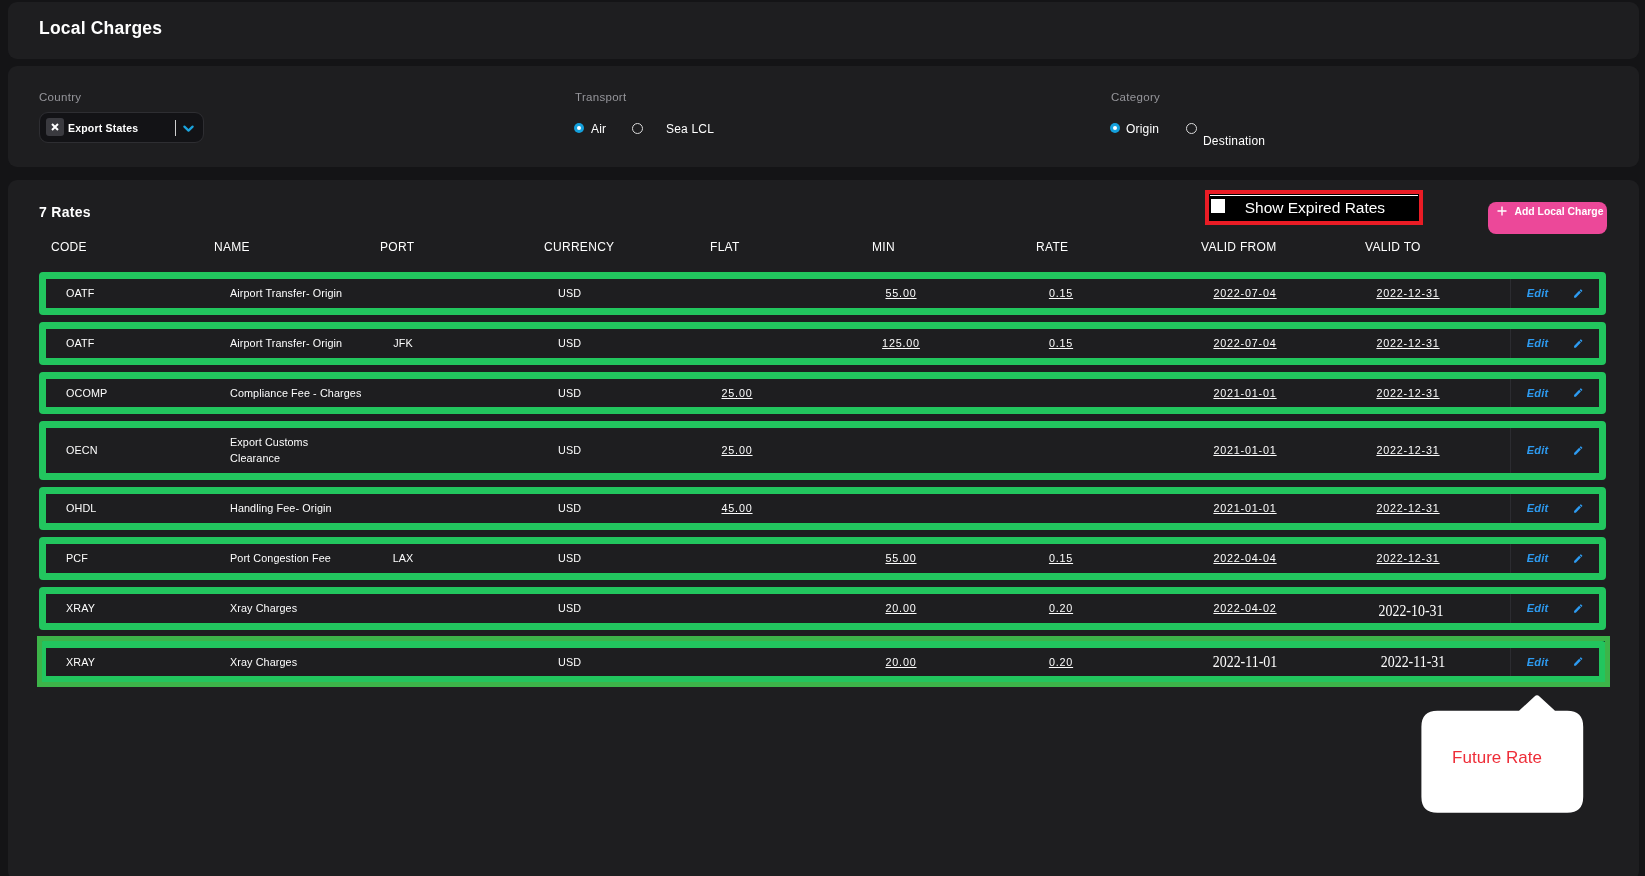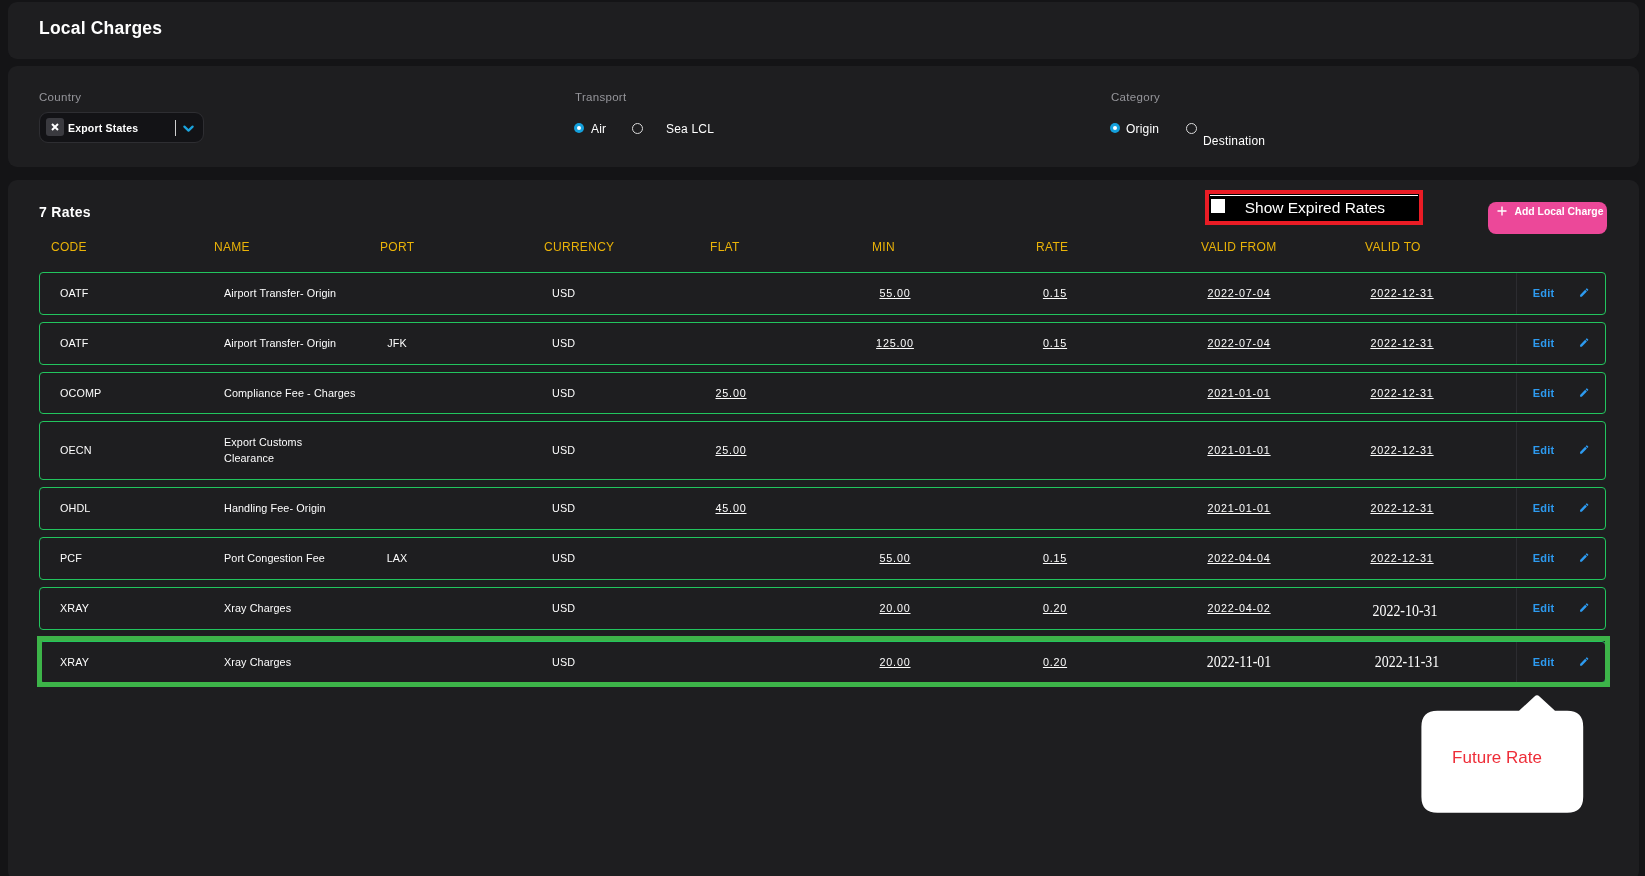--- a/index.html
+++ b/index.html
@@ -1,27 +1,27 @@
 <!DOCTYPE html>
 <html><head>
 <meta charset="utf-8">
 <style>
   html,body{margin:0;padding:0;}
   body{width:1645px;height:876px;background:#141416;font-family:"Liberation Sans",sans-serif;position:relative;overflow:hidden;}
   .panel{position:absolute;left:8px;width:1631px;background:#1e1e20;border-radius:9px;}
   .abs{position:absolute;}
   .lbl{position:absolute;font-size:11.5px;color:#96969b;letter-spacing:0.3px;}
-  .hdr{position:absolute;font-size:12px;color:#eab308;letter-spacing:0.3px;top:60px;}
-  .row{position:absolute;left:31px;width:1567px;border:1px solid #22c55e;border-radius:4px;box-sizing:border-box;}
+  .hdr{position:absolute;font-size:12px;color:#ffffff;letter-spacing:0.3px;top:60px;}
+  .row{position:absolute;left:31px;width:1567px;border:7px solid #22c55e;border-radius:4px;box-sizing:border-box;}
   .cell{position:absolute;top:50%;transform:translateY(-50%);font-size:10.8px;color:#fdfdfd;letter-spacing:0.1px;white-space:nowrap;}
   .dt{letter-spacing:0.8px;text-decoration:underline;}
   .cc{transform:translate(-50%,-50%);}
   .adate{font-family:"Liberation Serif",serif;font-size:17px;letter-spacing:0;transform:translate(-50%,-50%) scaleX(0.82);}
   .editcell{position:absolute;top:0;bottom:0;right:0;width:88px;border-left:1px solid #2c2c30;}
-  .editlink{position:absolute;top:50%;left:50%;transform:translate(-50%,-50%);display:flex;gap:24px;}
+  .editlink{position:absolute;top:50%;left:50%;transform:translate(-50%,-50%);display:flex;align-items:center;gap:24px;font-style:italic;}
   .edittext{font-size:11px;font-weight:bold;color:#2d9bf1;letter-spacing:0.2px;}
   .radio-on{position:absolute;width:10px;height:10px;border-radius:50%;background:#14a0dc;}
   .radio-on:after{content:"";position:absolute;left:3px;top:3px;width:4px;height:4px;border-radius:50%;background:#fff;}
   .radio-off{position:absolute;width:9px;height:9px;border-radius:50%;border:1.5px solid #dcdcdc;box-sizing:content-box;}
   .rtext{position:absolute;font-size:12px;color:#fff;letter-spacing:0.2px;}
 </style>
 </head>
 <body>
 
 <div class="panel" style="top:2px;height:57px;">

